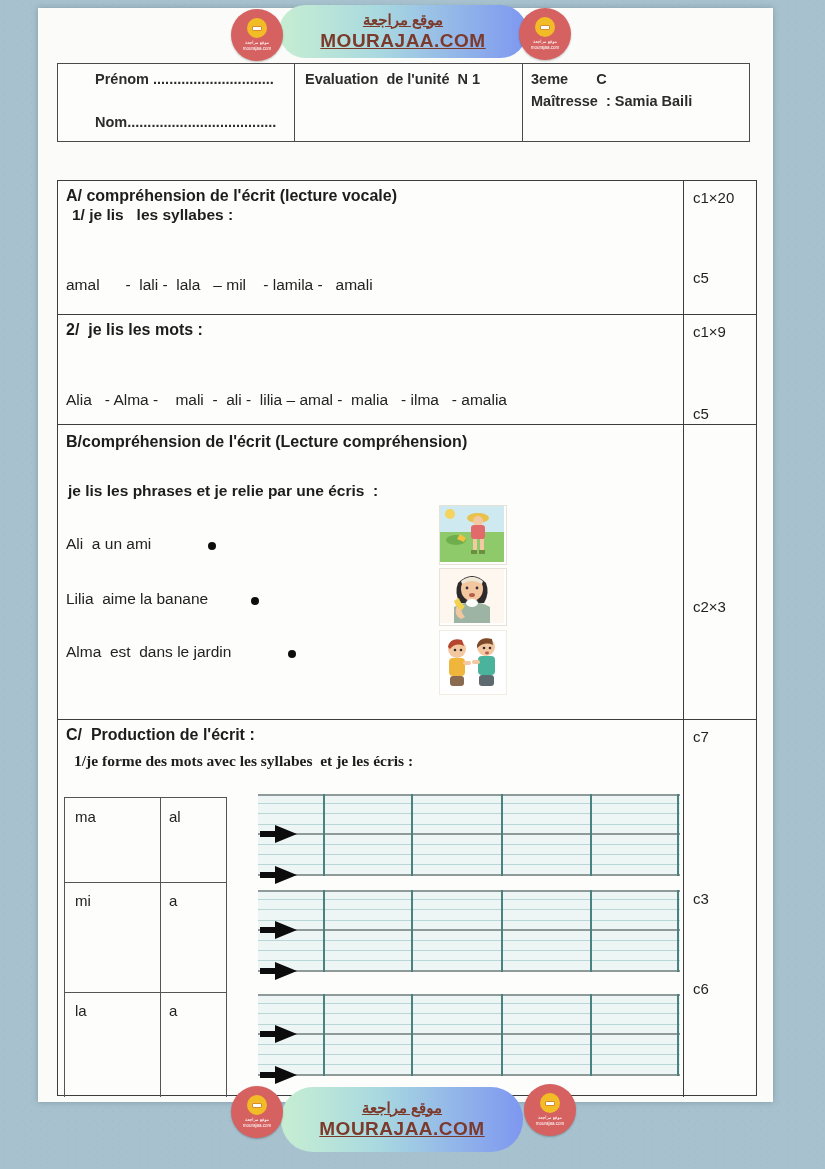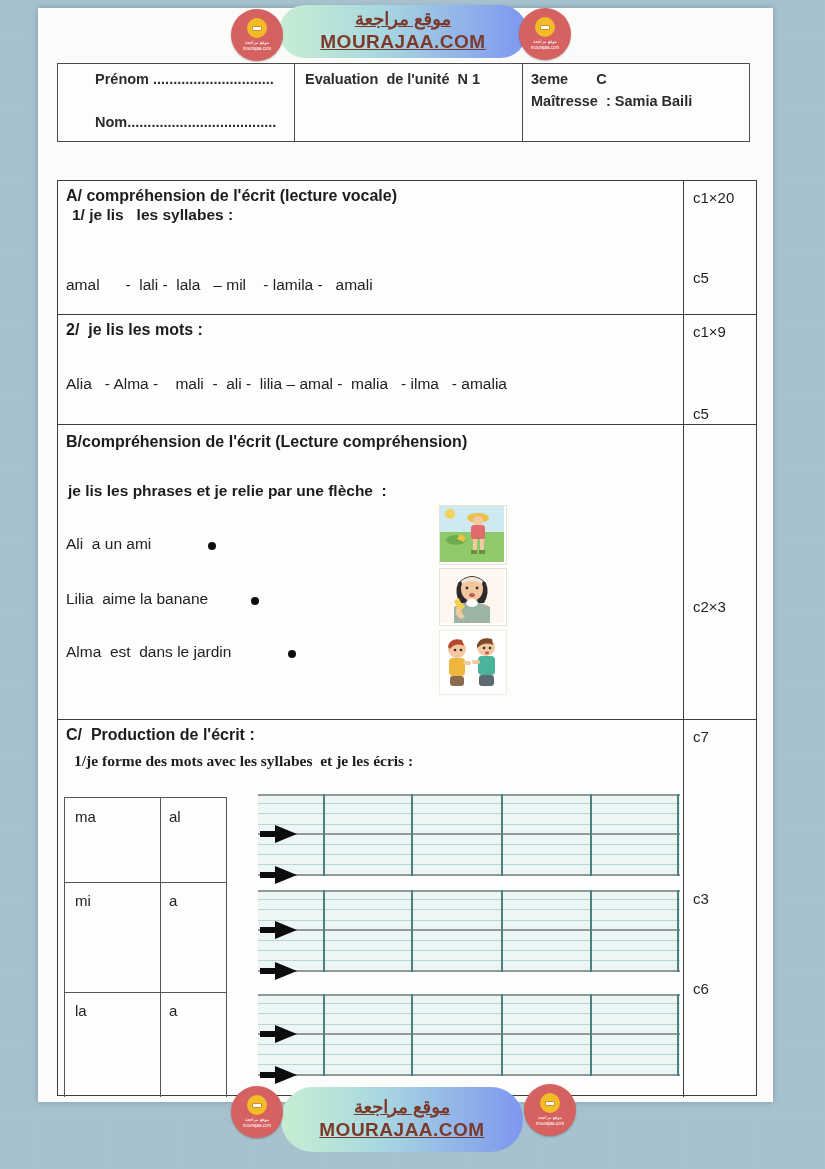--- a/index.html
+++ b/index.html
@@ -19,21 +19,21 @@
   .t{white-space:pre;}
 
   
   .banner{
     position:absolute;display:flex;flex-direction:column;align-items:center;justify-content:center;
     background:linear-gradient(90deg,#c7eed2 0%,#a9d9e0 40%,#7e97f0 100%);
     border-radius:32px;z-index:3;
   }
   .banner.top{left:279px;top:5px;width:248px;height:53px;}
   .banner.bottom{left:281px;top:1087px;width:242px;height:65px;}
-  .banner-ar{font-size:18px;font-weight:700;color:#7b3a2b;text-decoration:underline;line-height:1.2;}
+  .banner-ar{font-size:15px;font-weight:700;color:#7b3a2b;text-decoration:underline;line-height:1.2;}
   .banner-en{font-size:19px;font-weight:700;color:#7b3a2b;text-decoration:underline;letter-spacing:.5px;line-height:1.25;}
   .logo{
     position:absolute;width:52px;height:52px;border-radius:50%;background:#d66161;
     display:flex;flex-direction:column;align-items:center;justify-content:center;z-index:4;
     box-shadow:0 1px 2px rgba(0,0,0,.25);
   }
   .logo-dot{width:20px;height:20px;border-radius:50%;background:#f2bc27;position:relative;margin-bottom:2px;}
   .logo-dot::after{content:"";position:absolute;left:5px;top:8px;width:10px;height:5px;background:#fff;border-radius:1px;box-shadow:0 0 0 1px #d98b2b inset;}
   .logo-caption{font-size:4.5px;color:#ffffff;text-align:center;white-space:pre-line;line-height:1.4;}
 
@@ -129,30 +129,30 @@
       <div class="h2 t" style="left:14px;top:25px;">1/ je lis   les syllabes :</div>
       <div class="body-line t" style="left:8px;top:95px;">amal      -  lali -  lala   – mil    - lamila -   amali</div>
       <div class="marks-cell">
         <div class="mark t" style="top:8px;">c1×20</div>
         <div class="mark t" style="top:88px;">c5</div>
       </div>
     </div>
 
     <div class="sec sec-w">
       <div class="h1 t" style="left:8px;top:6px;">2/  je lis les mots :</div>
-      <div class="body-line t" style="left:8px;top:60px;">Alia   - Alma -    mali  -  ali -  lilia – amal -  malia   - ilma   - amalia</div>
+      <div class="body-line t" style="left:8px;top:76px;">Alia   - Alma -    mali  -  ali -  lilia – amal -  malia   - ilma   - amalia</div>
       <div class="marks-cell">
         <div class="mark t" style="top:8px;">c1×9</div>
         <div class="mark t" style="top:90px;">c5</div>
       </div>
     </div>
 
     <div class="sec sec-b">
       <div class="h1 t" style="left:8px;top:8px;">B/compréhension de l'écrit (Lecture compréhension)</div>
-      <div class="h2 t" style="left:10px;top:57px;">je lis les phrases et je relie par une flèche  :</div>
+      <div class="h2 t" style="left:10px;top:57px;">je lis les phrases et je relie par une écris  :</div>
 
       <div class="body-line t" style="left:8px;top:110px;">Ali  a un ami</div>
       <div class="body-line t" style="left:8px;top:165px;">Lilia  aime la banane</div>
       <div class="body-line t" style="left:8px;top:218px;">Alma  est  dans le jardin</div>
 
       <div class="dot" style="left:150px;top:117px;"></div>
       <div class="dot" style="left:193px;top:172px;"></div>
       <div class="dot" style="left:230px;top:225px;"></div>
 
       <div class="match-img" style="top:80px;height:58px;">

